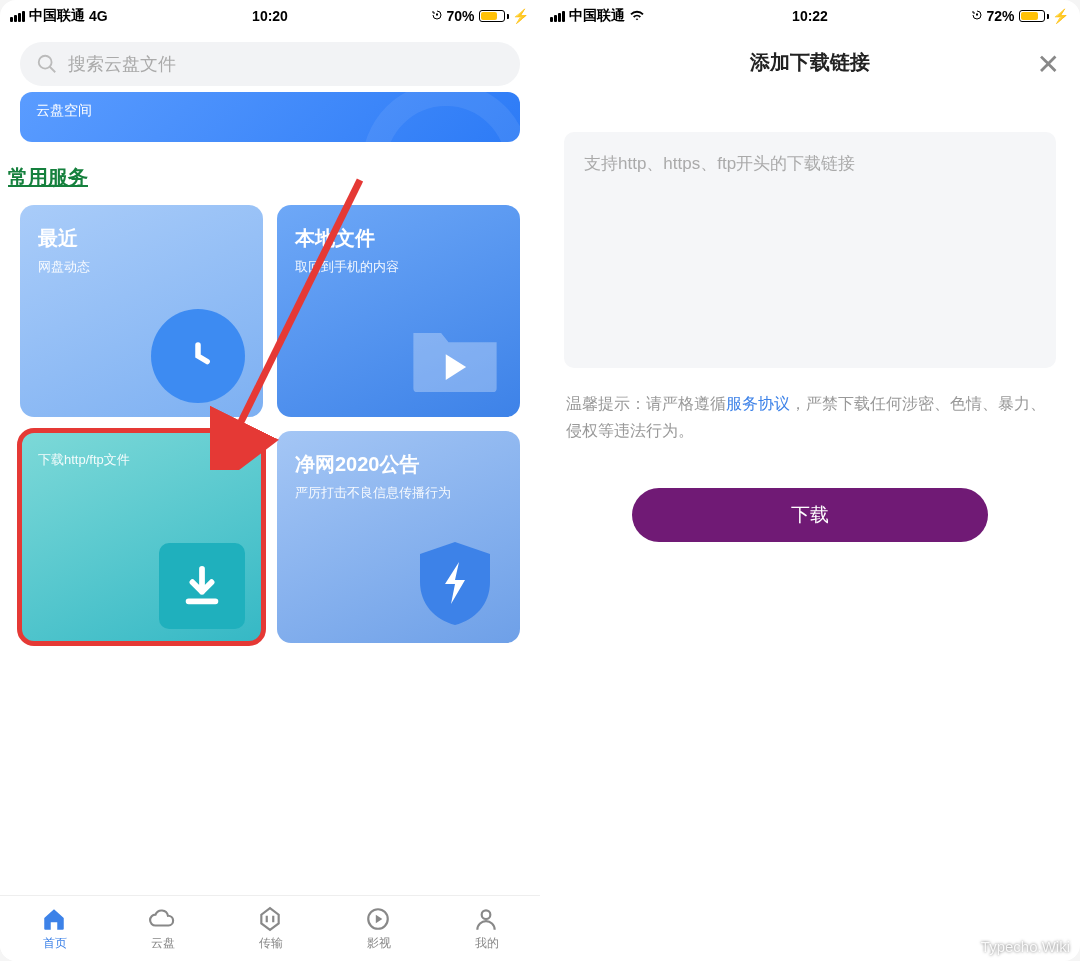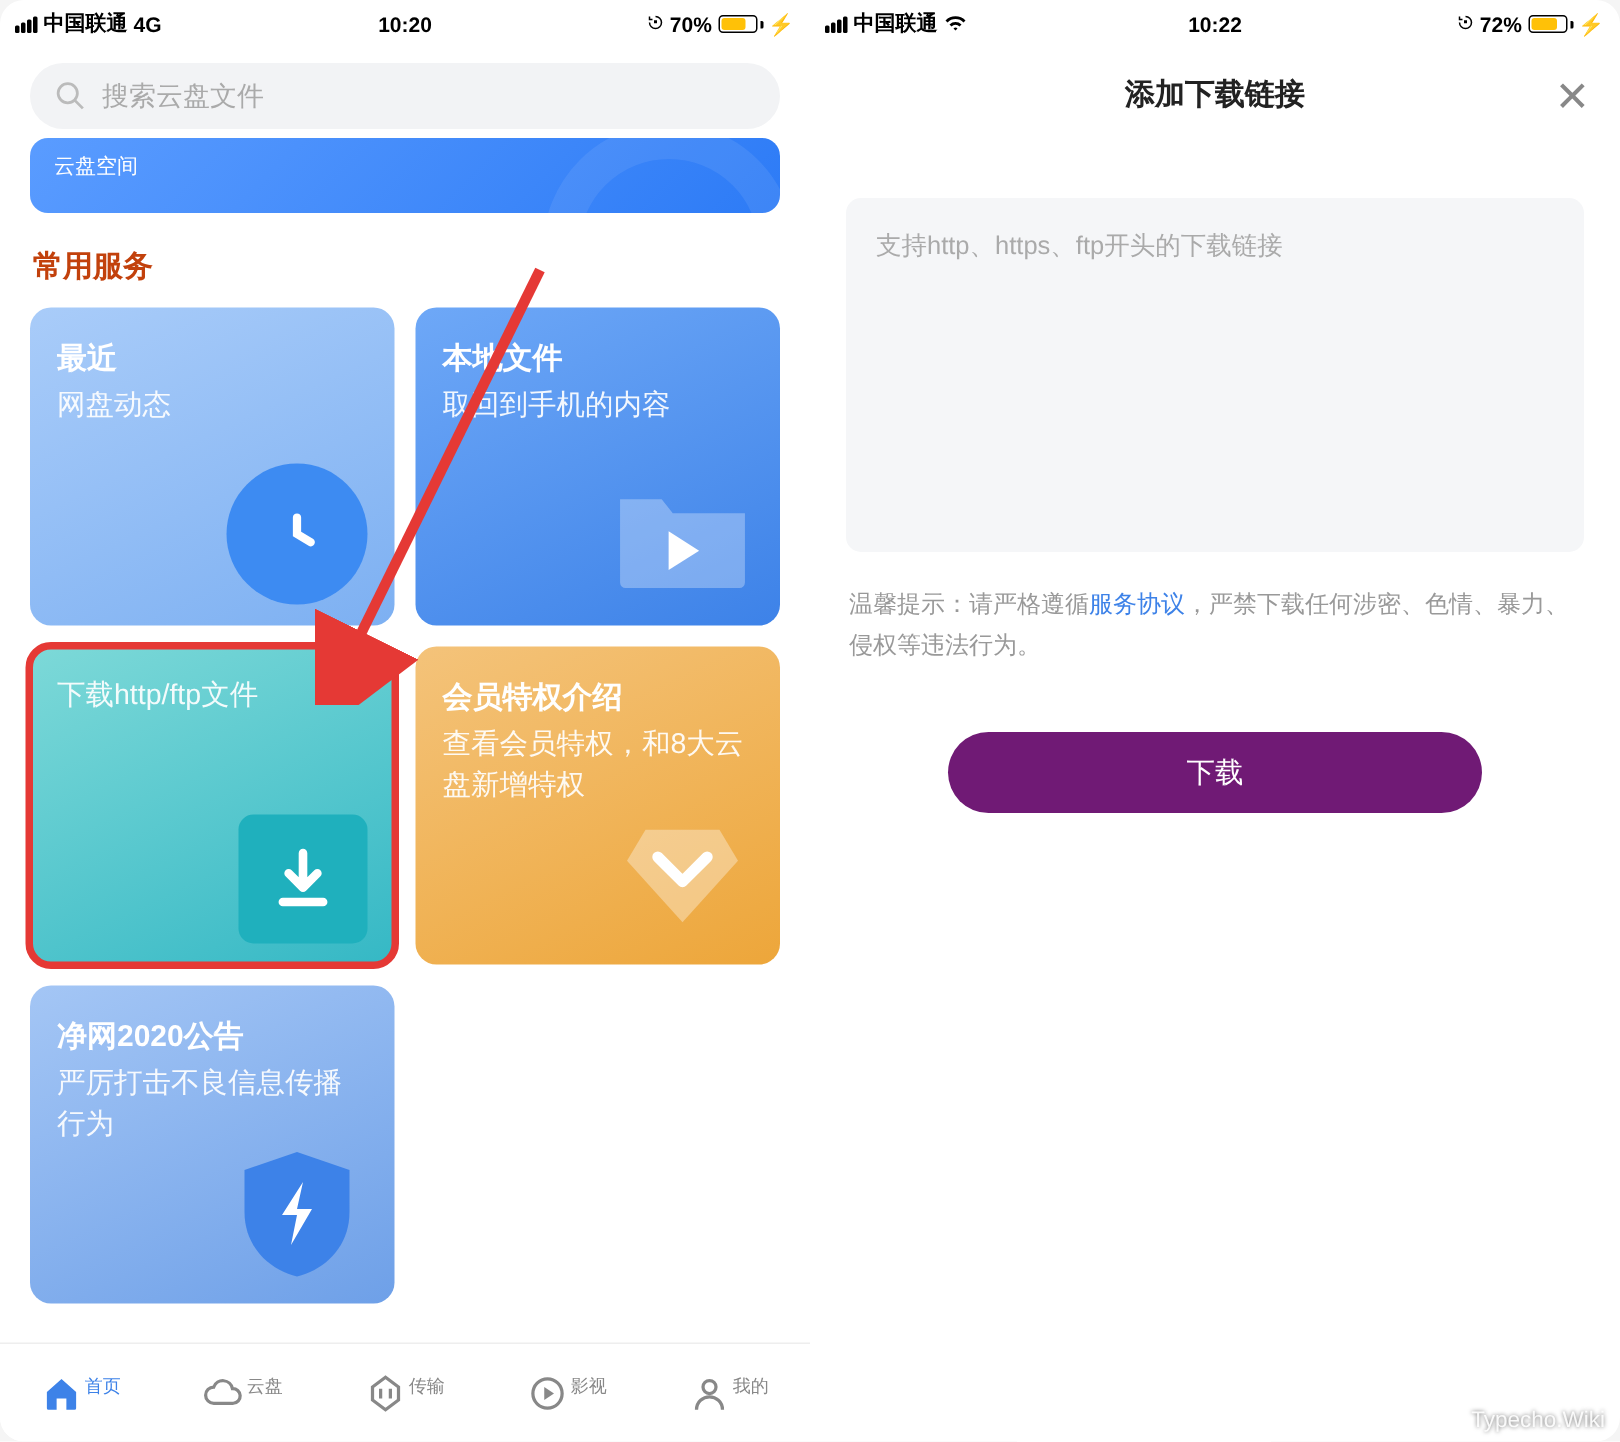--- a/index.html
+++ b/index.html
@@ -25,26 +25,26 @@
     
     .search-box { margin: 10px 20px 6px; background: #f2f3f5; border-radius: 22px; height: 44px; display: flex; align-items: center; padding: 0 16px; gap: 10px; }
     .search-box svg { width: 22px; height: 22px; }
     .search-text { color: #aaa; font-size: 18px; }
 
     
     .banner { margin: 0 20px; height: 50px; background: linear-gradient(135deg, #5a9cff, #2d7bf6); border-radius: 12px; color: #fff; padding: 10px 16px; font-size: 14px; position: relative; overflow: hidden; }
     .banner::after { content: ""; position: absolute; right: -10px; top: -10px; width: 120px; height: 120px; border: 24px solid rgba(255,255,255,0.08); border-radius: 50%; }
 
     
-    .section-title { margin: 22px 22px 14px; font-size: 20px; font-weight: 700; color: #c2410c; }
+    .section-title { margin: 22px 8px 14px; font-size: 20px; font-weight: 700; color: #15803d; text-decoration: underline; }
 
     .grid { display: grid; grid-template-columns: 1fr 1fr; gap: 14px; padding: 0 20px; }
     .card { border-radius: 14px; padding: 20px 18px 0; height: 212px; position: relative; overflow: hidden; color: #fff; }
     .card-title { font-size: 20px; font-weight: 600; margin-bottom: 6px; }
-    .card-sub { font-size: 19px; opacity: 0.92; line-height: 1.4; }
+    .card-sub { font-size: 13px; opacity: 0.92; line-height: 1.4; }
     .card-icon { position: absolute; right: 18px; bottom: 14px; width: 94px; height: 94px; display: flex; align-items: center; justify-content: center; }
 
     .c-recent { background: linear-gradient(155deg, #a9ccf9, #7db0f2); }
     .c-recent .card-icon { background: #3d8bf2; border-radius: 50%; }
     .c-recent .card-icon svg { width: 44px; height: 44px; }
 
     .c-local { background: linear-gradient(155deg, #6ea8f7, #3d82e8); }
     .c-local .card-icon svg { width: 94px; height: 74px; }
 
     .c-download { background: linear-gradient(155deg, #7dd9d8, #35b8c5); outline: 5px solid #e53935; outline-offset: -2px; }
@@ -52,21 +52,21 @@
     .c-download .card-icon svg { width: 46px; height: 46px; }
 
     .c-vip { background: linear-gradient(155deg, #f4c37a, #eda63a); }
     .c-vip .card-icon svg { width: 84px; height: 74px; }
 
     .c-net { background: linear-gradient(155deg, #a4c6f5, #6ea0e8); }
     .c-net .card-icon svg { width: 80px; height: 90px; }
 
     
     .bottom-nav { position: absolute; bottom: 0; left: 0; right: 0; height: 66px; background: #fff; display: flex; justify-content: space-around; align-items: center; border-top: 1px solid #eee; }
-    .nav-item { display: flex; flex-direction: row; align-items: flex-start; gap: 3px; color: #888; font-size: 12px; }
+    .nav-item { display: flex; flex-direction: column; align-items: flex-end; gap: 3px; color: #888; font-size: 12px; }
     .nav-item.active { color: #3d82e8; }
     .nav-item svg { width: 26px; height: 26px; }
 
     
     .arrow-annot { position: absolute; left: 210px; top: 170px; pointer-events: none; z-index: 50; }
 
     
     .header2 { position: relative; height: 60px; display: flex; align-items: center; justify-content: center; }
     .header2-title { font-size: 20px; font-weight: 600; color: #222; }
     .close-x { position: absolute; right: 20px; top: 16px; font-size: 28px; color: #888; cursor: pointer; }
@@ -147,30 +147,20 @@
       </div>
     </div>
     <div class="card c-download">
       <div class="card-sub">下载http/ftp文件</div>
       <div class="card-icon">
         <svg viewBox="0 0 24 24">
             <path d="M12 3v12m0 0l-5-5m5 5l5-5M5 20h14" stroke="#fff" stroke-width="3" fill="none" stroke-linecap="round" stroke-linejoin="round"></path>
           </svg>
       </div>
     </div>
-    <div class="card c-vip">
-      <div class="card-title">会员特权介绍</div>
-      <div class="card-sub">查看会员特权，和8大云盘新增特权</div>
-      <div class="card-icon">
-        <svg viewBox="0 0 100 90">
-            <path d="M20 10h60l15 25-45 50L5 35z" fill="rgba(255,255,255,0.35)"></path>
-            <path d="M30 32l20 20 20-20" stroke="#fff" stroke-width="9" fill="none" stroke-linecap="round" stroke-linejoin="round"></path>
-          </svg>
-      </div>
-    </div>
     <div class="card c-net">
       <div class="card-title">净网2020公告</div>
       <div class="card-sub">严厉打击不良信息传播行为</div>
       <div class="card-icon">
         <svg viewBox="0 0 80 90">
             <path d="M40 5l35 12v28c0 22-15 38-35 43C20 83 5 67 5 45V17z" fill="#3d82e8"></path>
             <path d="M44 25l-14 22h10l-4 20 14-24h-10z" fill="#fff"></path>
           </svg>
       </div>
     </div>

